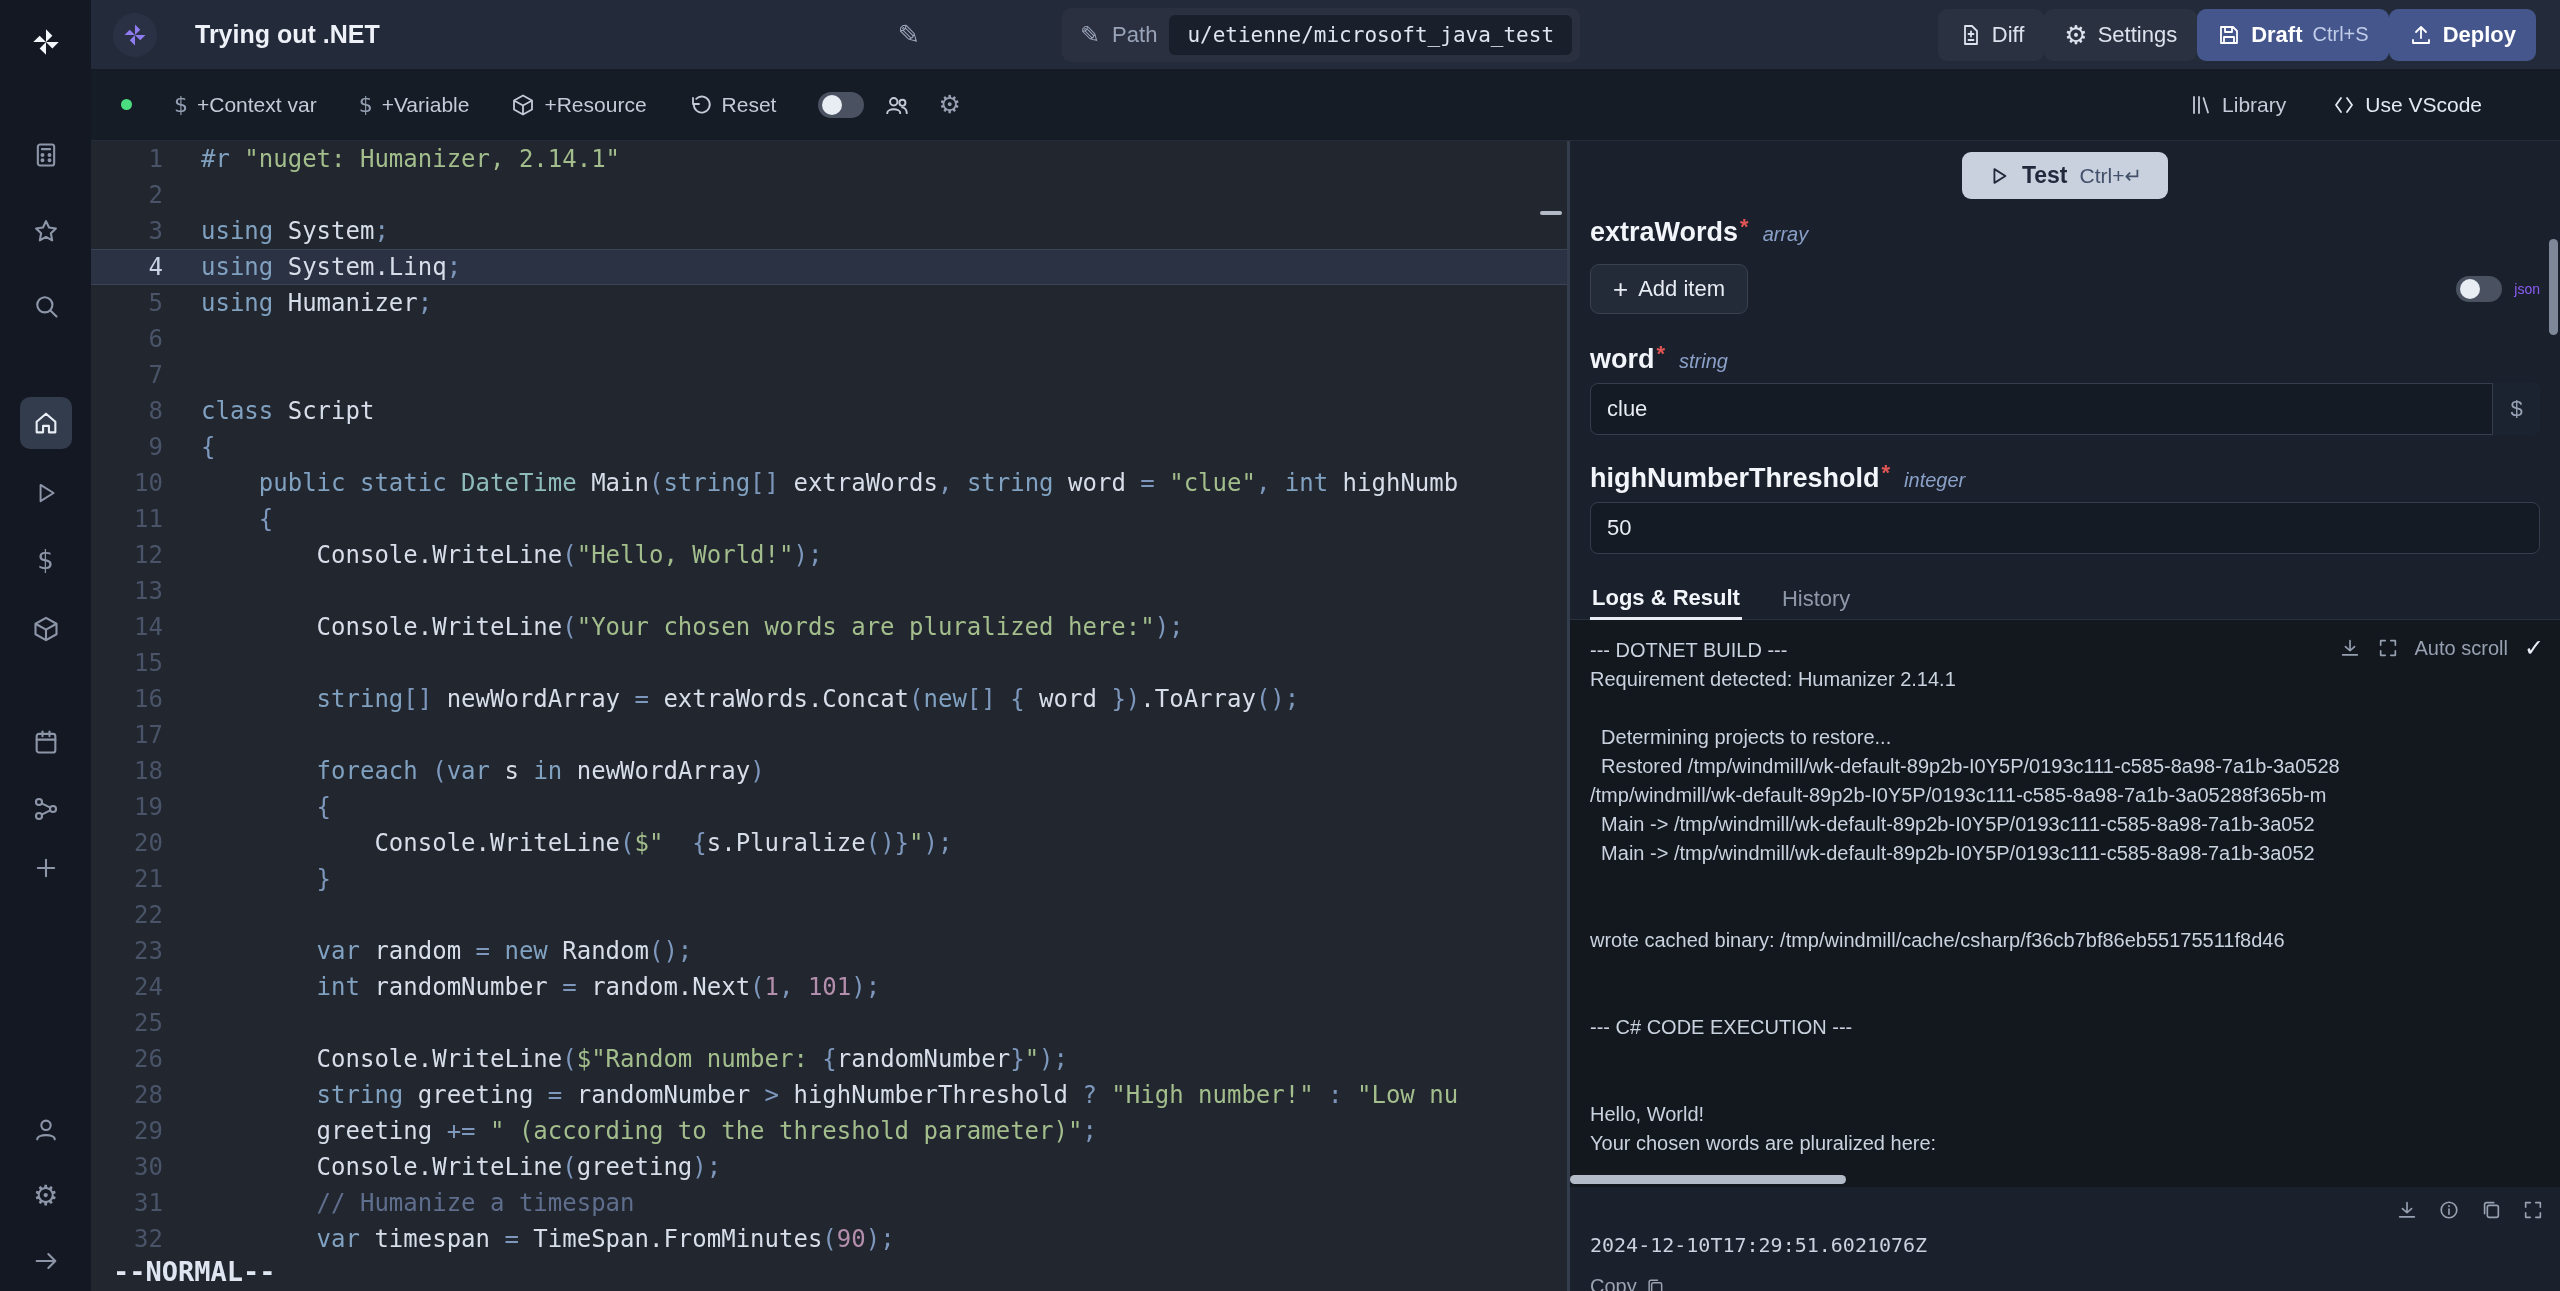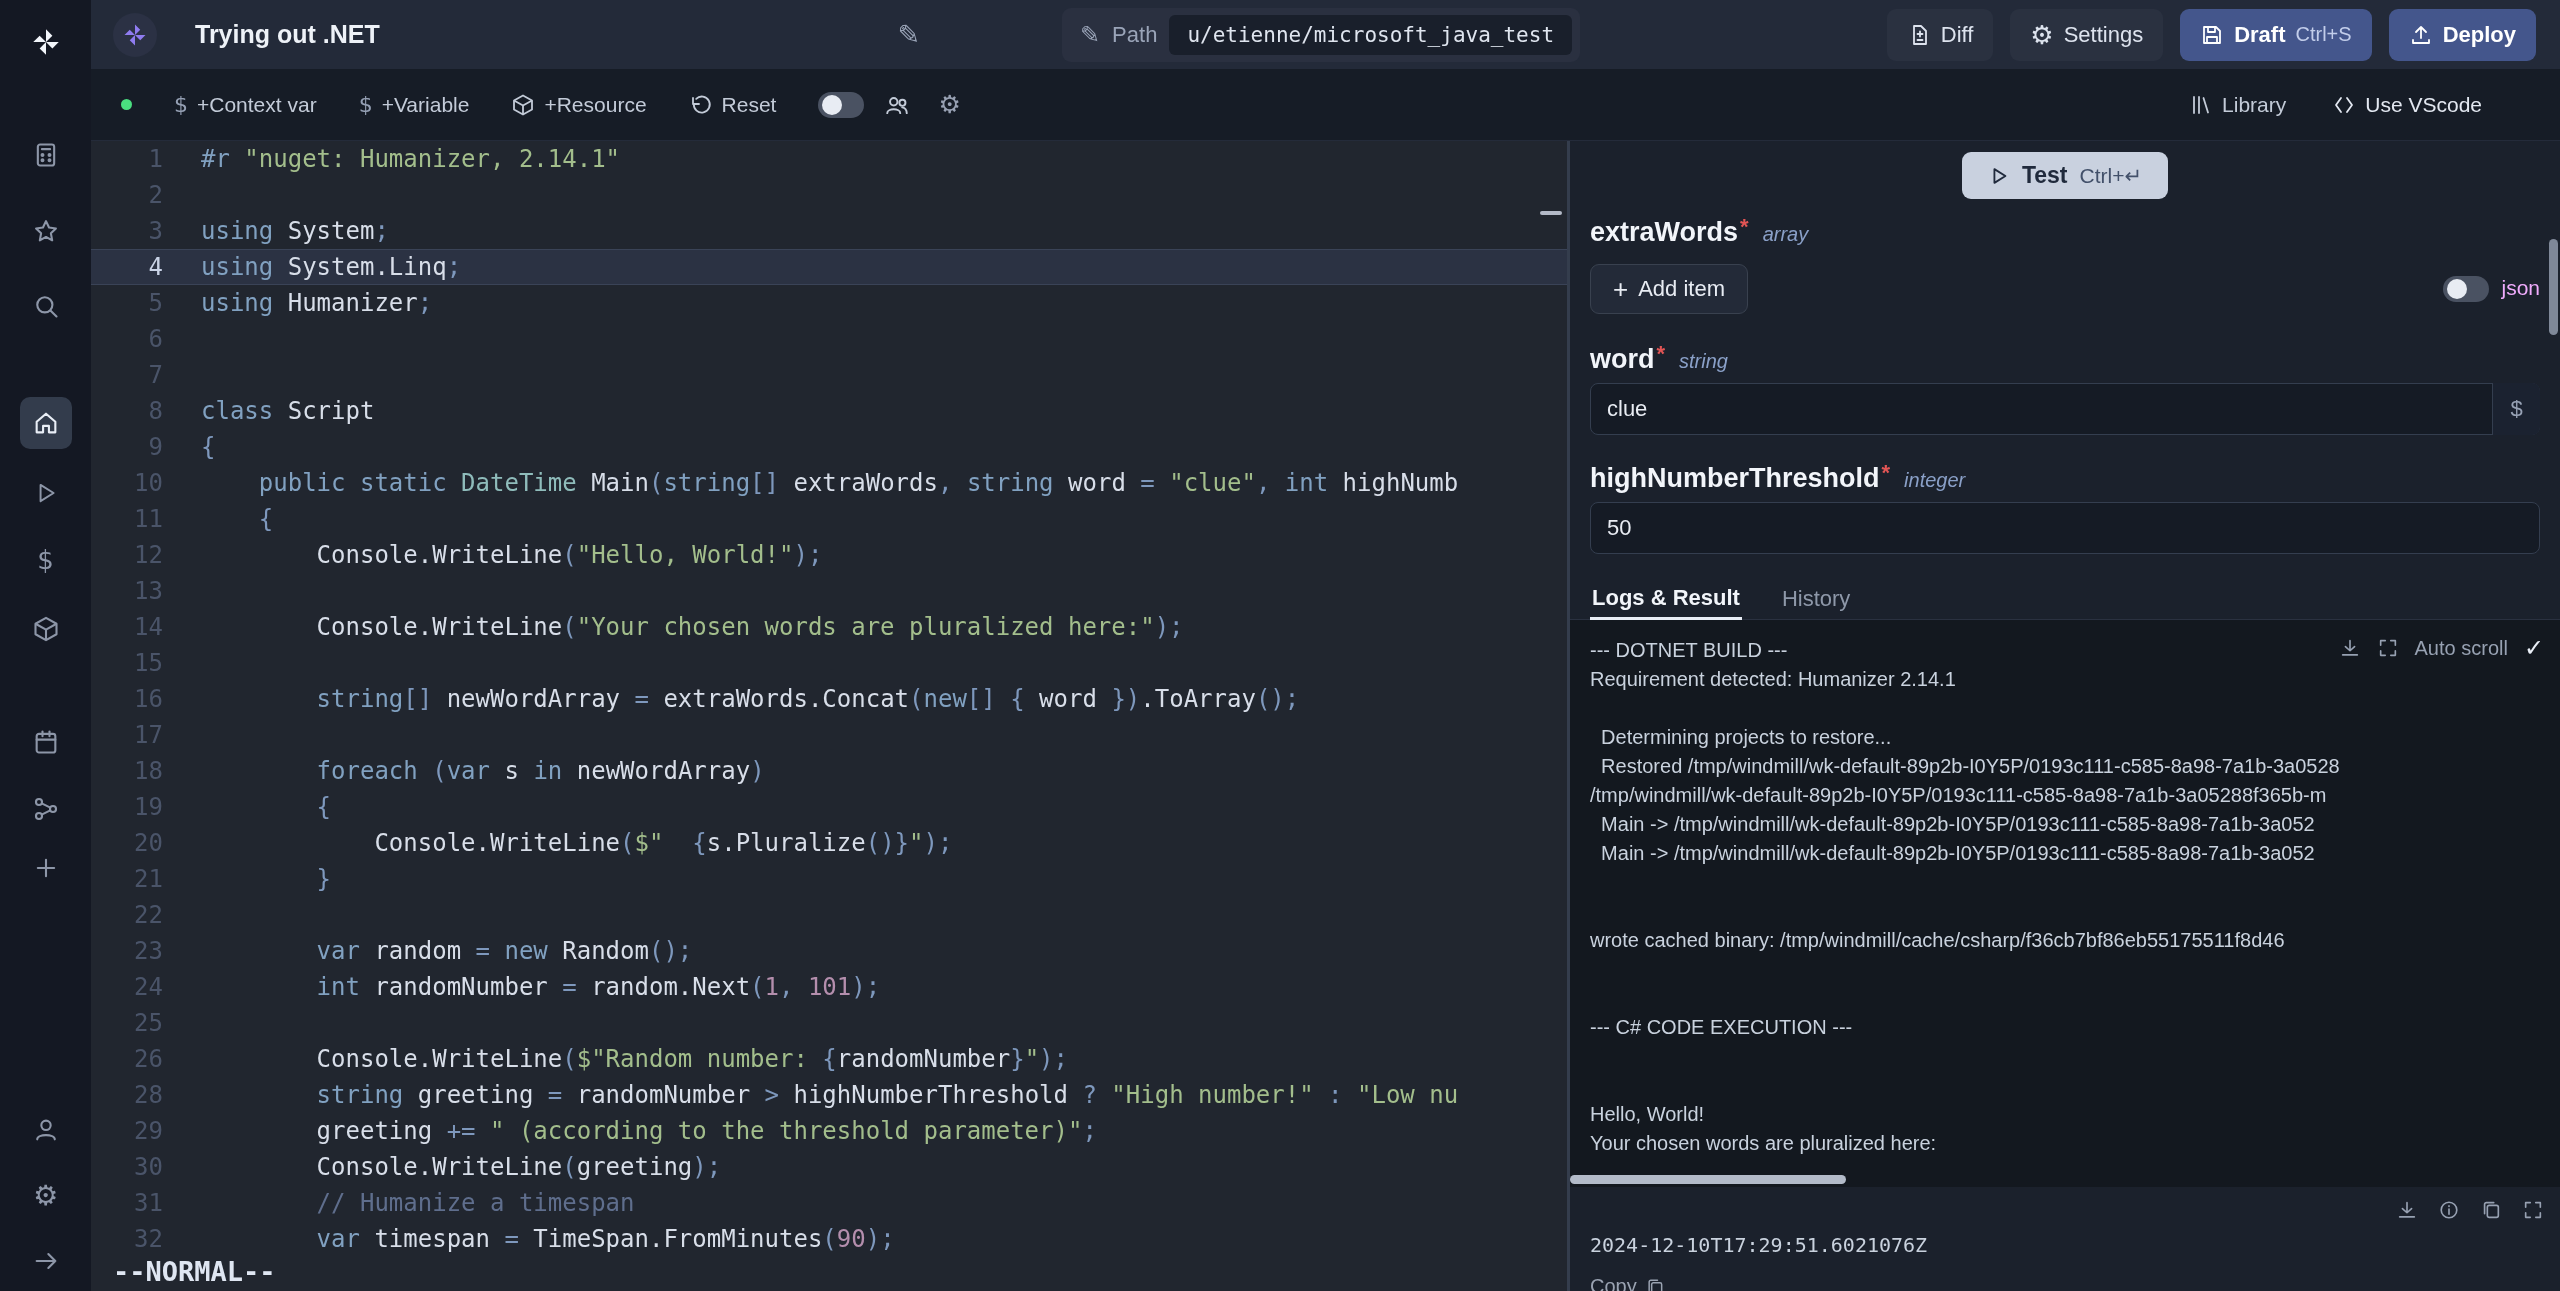--- a/index.html
+++ b/index.html
@@ -25,21 +25,21 @@
     padding:0 24px 0 22px;gap:18px}
   .logo-badge{width:44px;height:44px;border-radius:50%;background:#2b3144;display:flex;
     align-items:center;justify-content:center;color:#8f7cf0;flex:none;cursor:pointer}
   .title-wrap{display:flex;align-items:center;width:745px;flex:none}
   .page-title{font-size:25px;font-weight:700;color:#eef2f8;margin-left:20px;white-space:nowrap}
   .pencil{margin-left:auto;color:#98a2b5;font-size:27px;cursor:pointer;background:none;border:0}
   .path-group{height:54px;background:#2a3040;border-radius:9px;display:flex;align-items:center;
     padding:0 8px 0 18px;gap:12px;color:#9aa4b8;font-size:22px;cursor:pointer;margin-left:124px}
   .path-inner{height:40px;background:#191f2b;border-radius:6px;display:flex;align-items:center;
     padding:0 18px;color:#dfe5ef;font-family:"DejaVu Sans Mono",monospace;font-size:21px;white-space:nowrap}
-  .top-actions{margin-left:auto;display:flex;align-items:flex-start;gap:17px}
+  .top-actions{margin-left:auto;display:flex;align-items:flex-start;gap:0}
   .btn{height:52px;border:0;border-radius:9px;display:flex;align-items:center;gap:10px;
     font-size:22px;cursor:pointer;white-space:nowrap}
   .btn.ghost{background:#2a3140;color:#dde3ee;padding:0 20px}
   .btn.primary{background:#44568c;color:#fff;padding:0 20px;font-weight:700}
   .btn .shortcut{font-weight:400;color:#c2cdea;font-size:20px}
 
   .toolbar{height:72px;flex:none;background:#161c26;border-bottom:1px solid #242b3a;display:flex;
     align-items:center;padding:0 78px 0 30px;gap:42px;color:#c3cbd8}
   .tb-item{display:flex;align-items:center;gap:9px;background:none;border:0;color:#c3cbd8;
     font-size:21px;cursor:pointer;white-space:nowrap}
@@ -76,21 +76,21 @@
     gap:12px;padding:0 26px;color:#202a3c;font-size:23px;font-weight:700;cursor:pointer}
   .test-btn .ts{font-weight:400;color:#42506a;font-size:21px}
   .arg-head{display:flex;align-items:baseline;gap:14px;padding:0 20px;flex:none}
   .arg-name{font-size:27px;font-weight:700;color:#f2f5fa}
   .req{color:#e25555;font-size:22px;font-weight:700;display:inline-block;transform:translateY(-7px);margin-left:2px}
   .arg-type{font-size:20px;font-style:italic;color:#8aa0c8}
   .additem-row{display:flex;align-items:center;justify-content:space-between;margin:16px 20px 0;flex:none}
   .additem{height:50px;background:#232a38;border:1px solid #39414f;border-radius:9px;color:#e8ecf3;
     font-size:22px;display:flex;align-items:center;gap:10px;padding:0 22px;cursor:pointer}
   .plus-glyph{font-size:26px;color:#e8ecf3;line-height:1}
-  .jsonwrap{display:flex;gap:12px;color:#f0abfc;font-size:21px}
+  .jsonwrap{display:flex;align-items:center;gap:12px;color:#8b5cf6;font-size:14px}
   .input-wrap{position:relative;margin:8px 20px 0;flex:none}
   .text-input{width:100%;height:52px;background:#151b25;border:1px solid #343e4f;border-radius:8px;
     color:#e8ecf3;font-size:22px;padding:0 16px;outline:none;
     font-family:"Liberation Sans","DejaVu Sans",sans-serif}
   .suffix{position:absolute;top:0;right:0;width:48px;height:52px;border-left:1px solid #343e4f;
     display:flex;align-items:center;justify-content:center;color:#97a1b4;font-size:22px;
     background:#1b2230;border-radius:0 8px 8px 0;cursor:pointer;border-top:0;border-right:0;border-bottom:0}
   .tabs{display:flex;gap:38px;padding:0 20px;margin-top:24px;border-bottom:1px solid #2a3140;
     height:42px;flex:none}
   .tab{background:none;border:0;color:#8e98a9;font-size:22px;cursor:pointer;padding:0 2px;height:42px}

